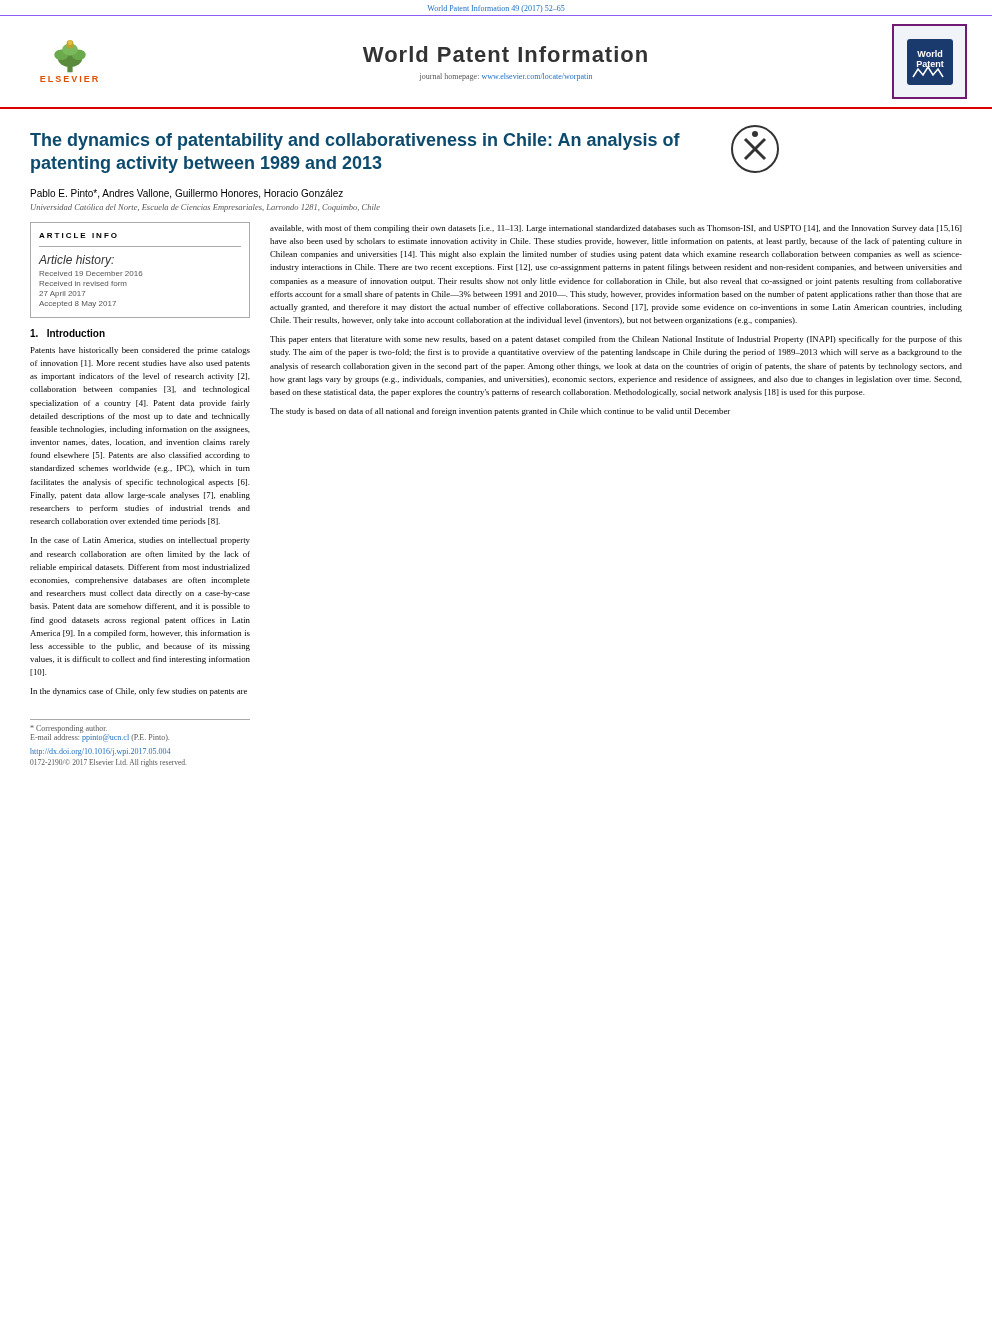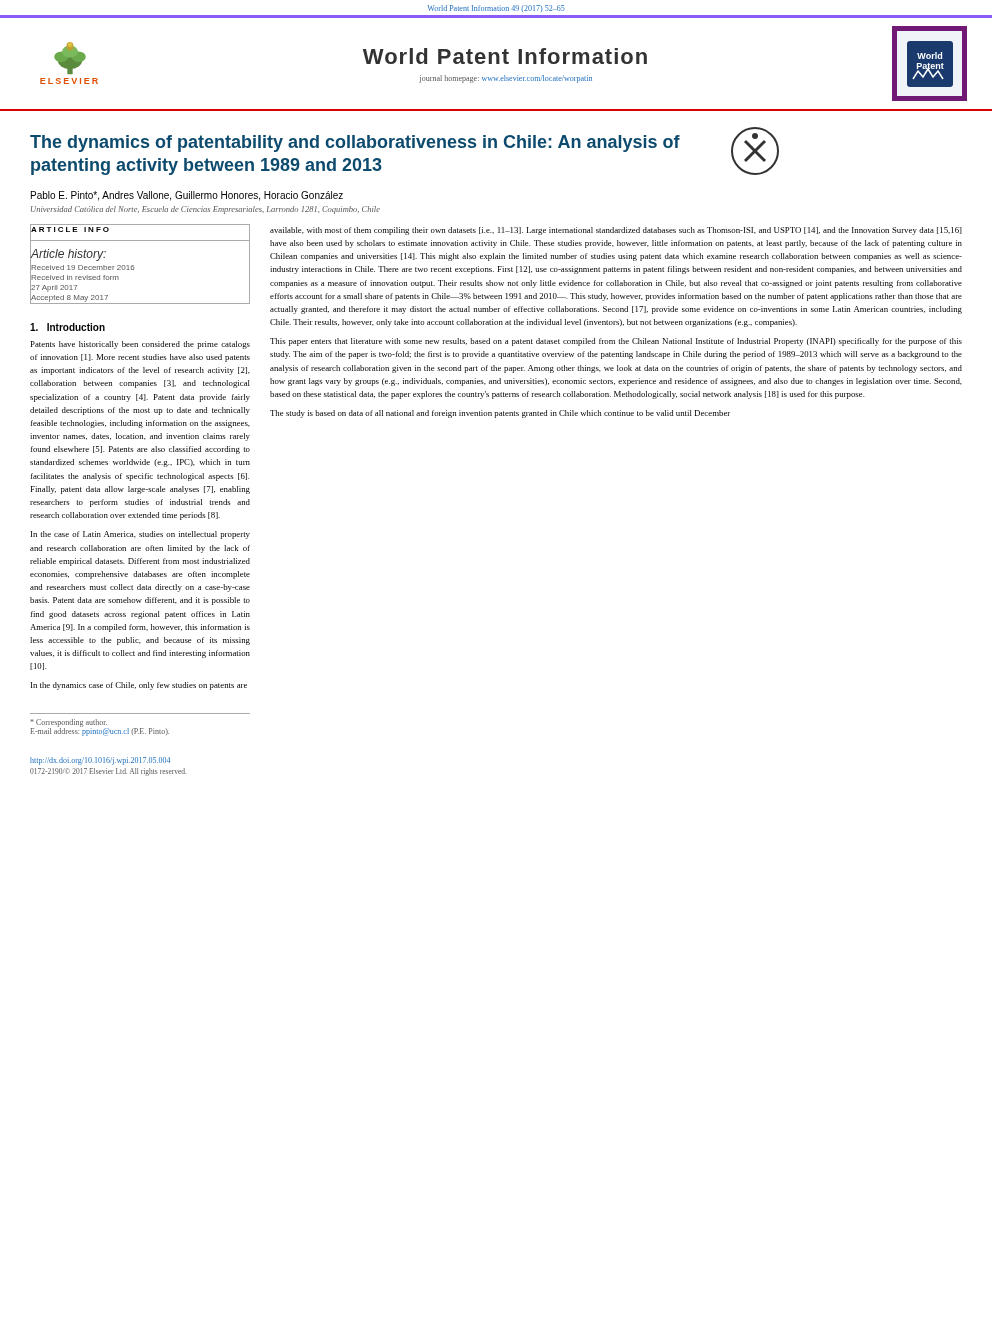--- a/index.html
+++ b/index.html
@@ -10,21 +10,21 @@
       color: #000;
       width: 992px;
       min-height: 1323px;
     }
 
     .top-bar {
       text-align: center;
       font-size: 8px;
       color: #2070c0;
       padding: 4px 0 2px;
-      border-bottom: 3px solid #8b5cf6;
+      border-bottom: 1px solid #8b5cf6;
     }
 
     .journal-header {
       display: flex;
       align-items: center;
       padding: 8px 20px;
       border-bottom: 2px solid #d00;
     }
     .journal-header .left-logo {
       width: 100px;
@@ -86,21 +86,21 @@
       font-weight: bold;
       color: #e05000;
       font-family: Arial, sans-serif;
       letter-spacing: 2px;
     }
 
     
     .right-logo-box {
       width: 75px;
       height: 75px;
-      border: 5px solid #701a75;
+      border: 2px solid #701a75;
       display: flex;
       align-items: center;
       justify-content: center;
       background: #f0f4f8;
       flex-direction: column;
     }
 
     
     .article-content {
       padding: 10px 30px 20px;
@@ -155,21 +155,22 @@
       width: 220px;
       flex-shrink: 0;
     }
 
     .right-col {
       flex: 1;
     }
 
     .article-info-box {
       border: 1px solid #aaa;
-      margin-bottom: 18px;
+      padding: 8px;
+      margin-bottom: 10px;
     }
 
     .article-info-title {
       font-size: 8px;
       font-weight: bold;
       letter-spacing: 2px;
       color: #000;
       text-transform: uppercase;
       margin-bottom: 6px;
       font-family: Arial, sans-serif;
@@ -217,21 +218,21 @@
       border-top: 1px solid #aaa;
       padding-top: 4px;
       margin-top: 20px;
       font-size: 8px;
       color: #555;
     }
 
     .doi-line {
       font-size: 8px;
       color: #2070c0;
-      margin-top: 20px;
+      margin-top: 5px;
     }
 
     .issn-line {
       font-size: 7.5px;
       color: #555;
       margin-top: 2px;
     }
 
     .right-col-text {
       font-size: 8.8px;

